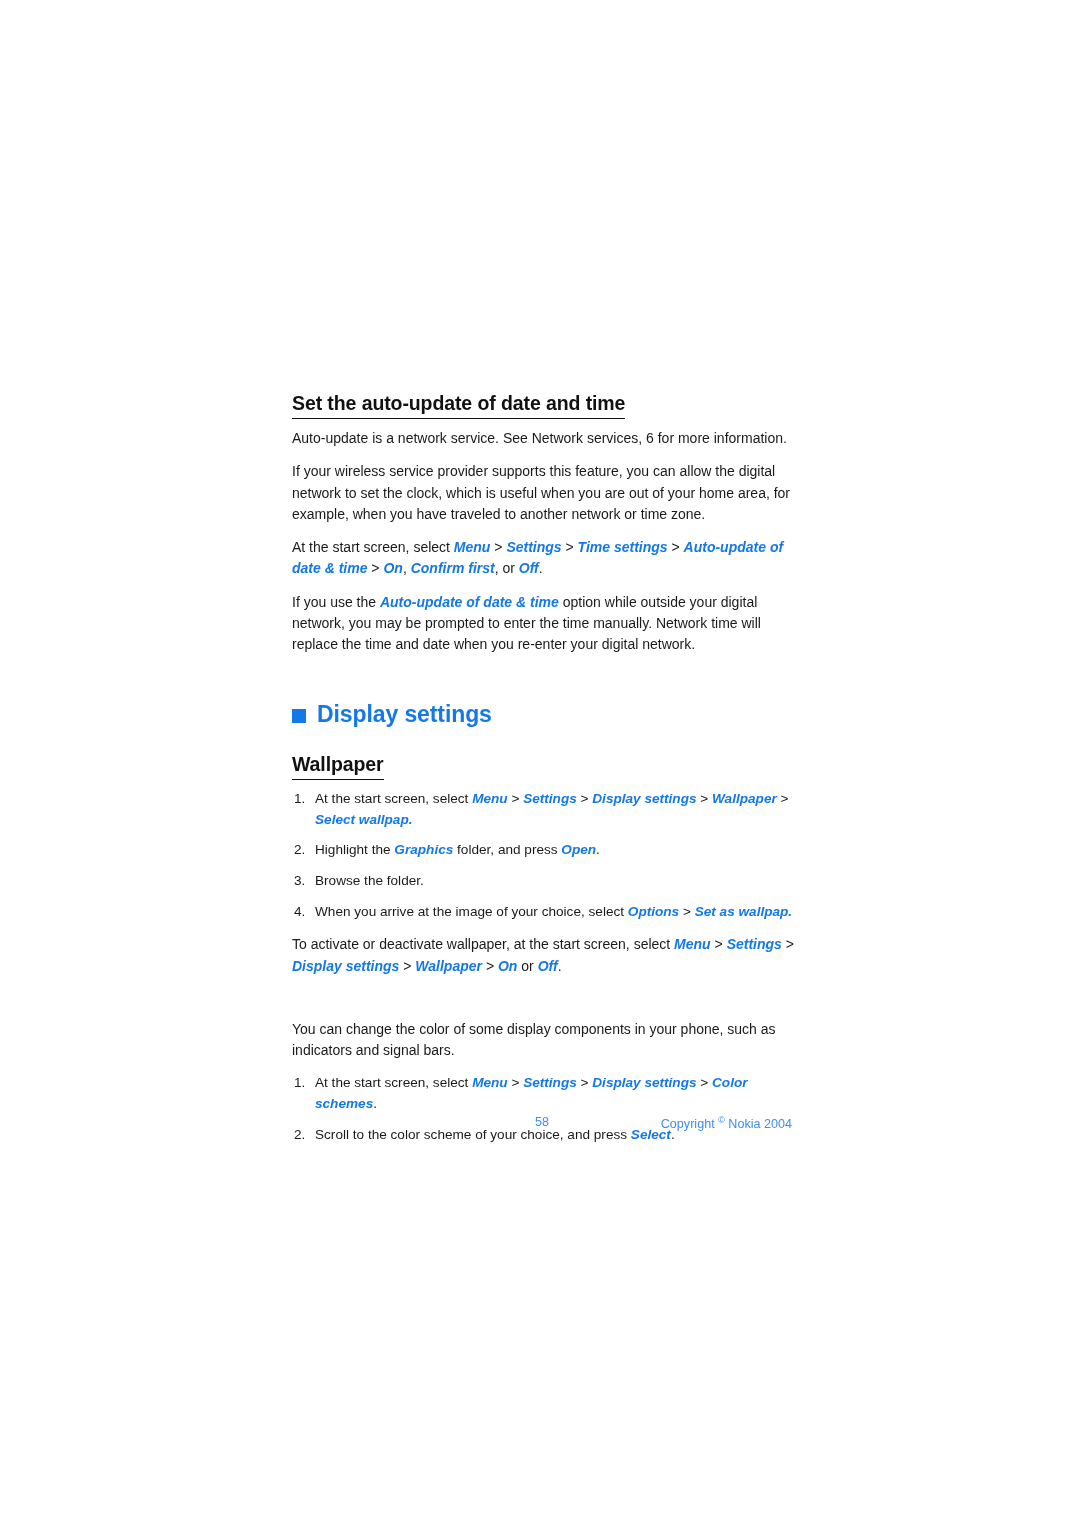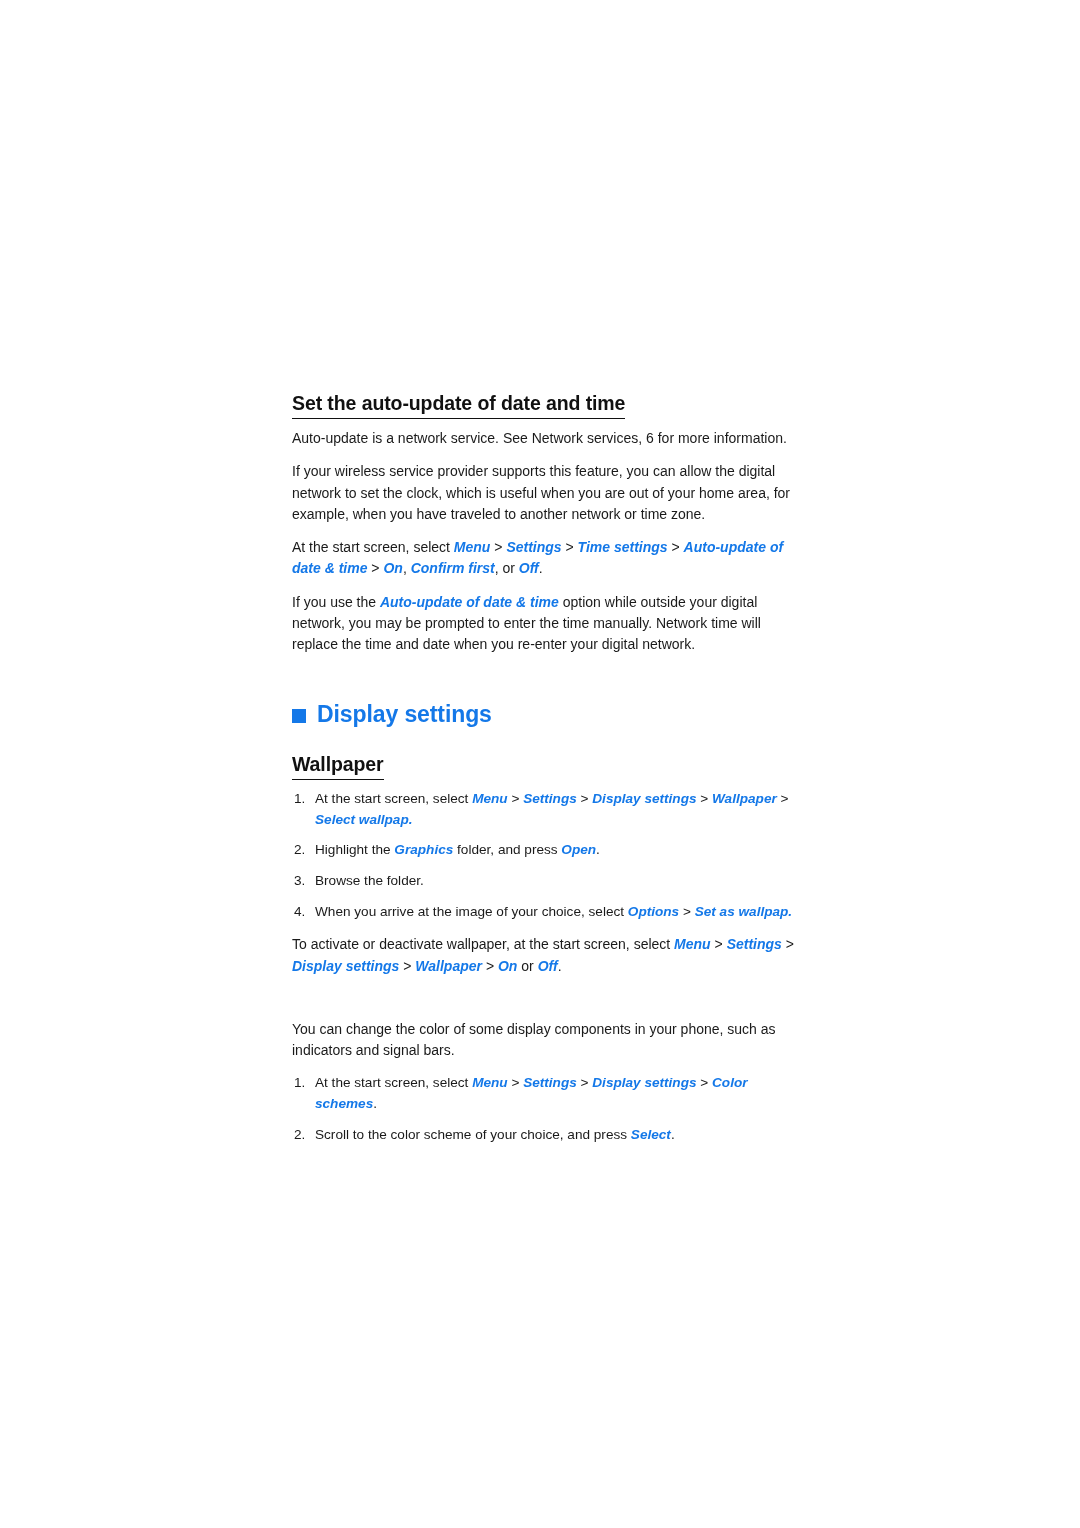--- a/index.html
+++ b/index.html
@@ -194,13 +194,21 @@
       <li>
         <span class="num">1.</span><span>At the start screen, select </span><span class="em">Menu</span><span class="gt"> &gt; </span><span class="em">Settings</span><span class="gt"> &gt; </span><span class="em">Display settings</span><span class="gt"> &gt; </span><span class="em">Color schemes</span><span>.</span>
       </li>
       <li>
         <span class="num">2.</span><span>Scroll to the color scheme of your choice, and press </span><span class="em">Select</span><span>.</span>
       </li>
     </ol>
 
   </div>
 
+  <div class="footer">
+    <span class="pageno">58</span>
+    <span class="copy">
+      <span>Copyright</span>
+      <sup>©</sup>
+      <span>Nokia 2004</span>
+    </span>
+  </div>
 </div>
 
 </body></html>

